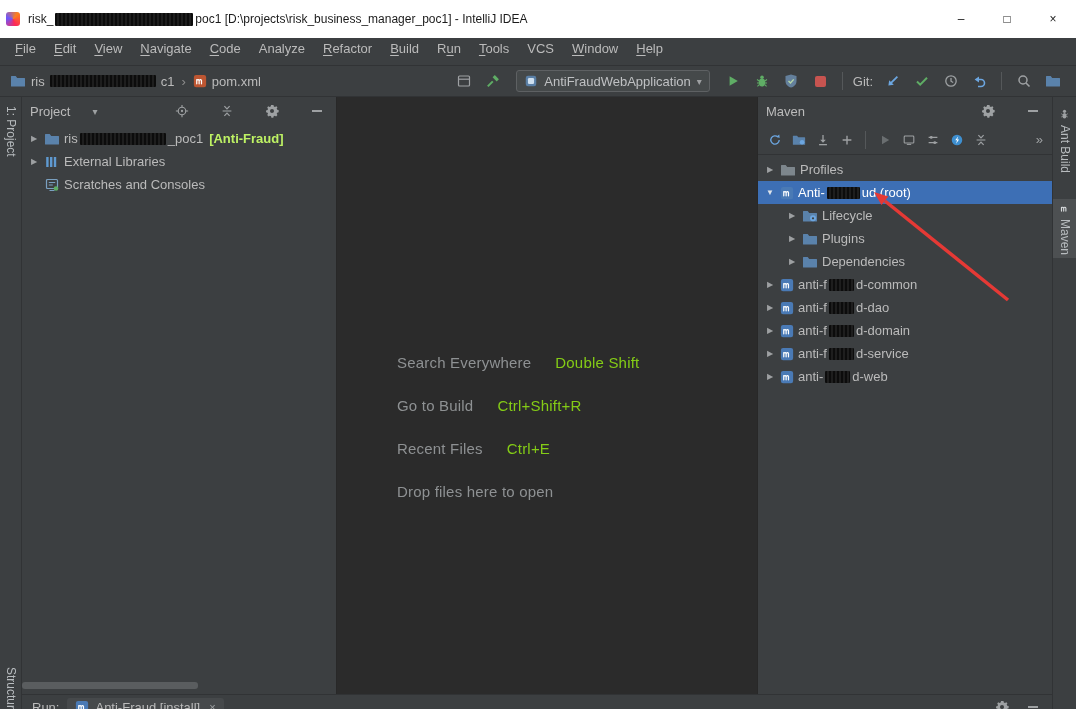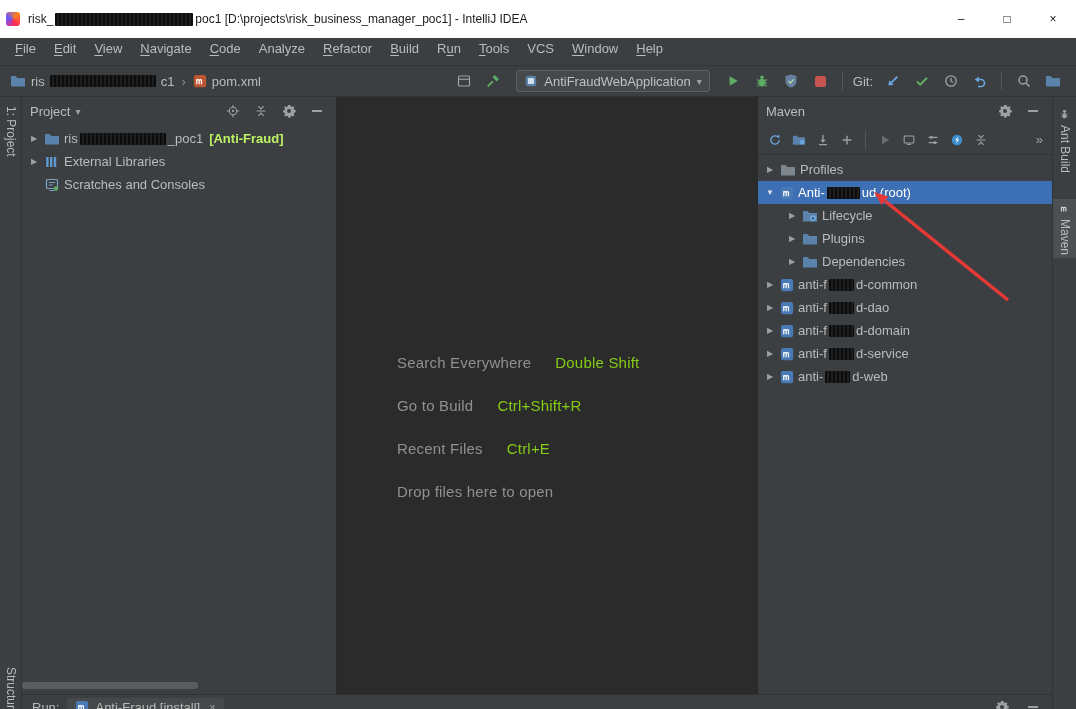--- a/index.html
+++ b/index.html
@@ -51,21 +51,21 @@
   .stripe.left{border-right:1px solid #313335;}
   .stripe.right{width:24px;border-left:1px solid #313335;}
   .vtab{position:absolute;left:0;right:0;display:flex;flex-direction:column;align-items:center;gap:4px;cursor:pointer;padding:3px 0;}
   .vtext{writing-mode:vertical-rl;white-space:nowrap;}
   .vtab.active{background:rgba(255,255,255,.09);}
   .center{flex:1;display:flex;flex-direction:column;min-width:0;}
   .panels{display:flex;height:597px;min-height:0;}
 
   
   .project{width:315px;background:#3c3f41;position:relative;border-right:1px solid #282828;flex:none;}
-  .panel-head{height:28px;display:flex;align-items:center;padding:0 8px;gap:5px;}
+  .panel-head{height:28px;display:flex;align-items:center;padding:0 8px;gap:22px;}
   .tree{padding-top:2px;}
   .trow{height:23px;display:flex;align-items:center;gap:4px;padding-left:6px;white-space:nowrap;cursor:pointer;}
   .tw-arrow{width:12px;font-size:8px;color:#9da0a2;text-align:center;flex:none;}
   .lbl{display:inline-flex;align-items:center;gap:2px;}
   .bold-w{color:#bef264;font-weight:bold;margin-left:4px;}
   .redact.tree-r{width:86px;height:12px;}
   .hscroll{position:absolute;left:0;bottom:5px;width:176px;height:7px;background:#5a5d5f;border-radius:3px;cursor:pointer;}
 
   
   .editor{flex:1;background:#2b2b2b;position:relative;min-width:0;}

